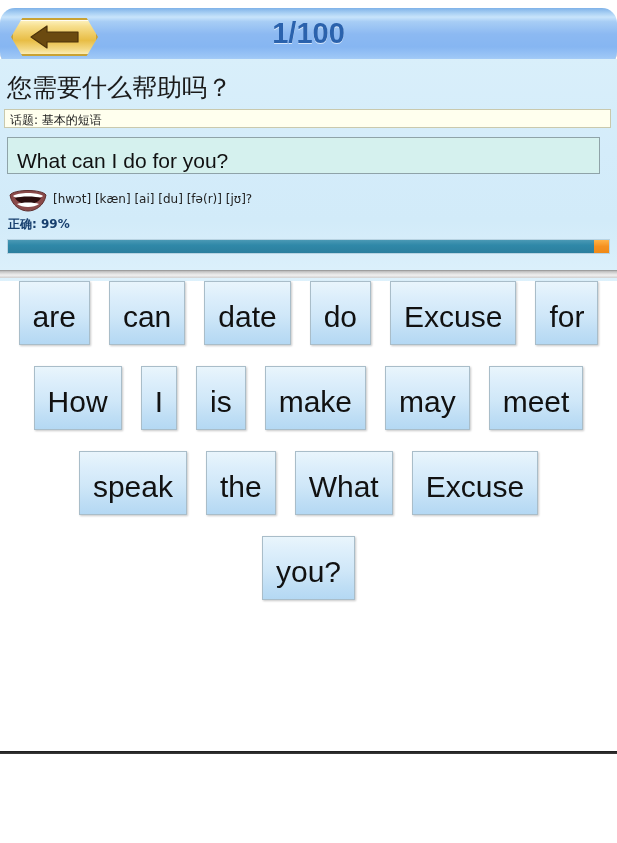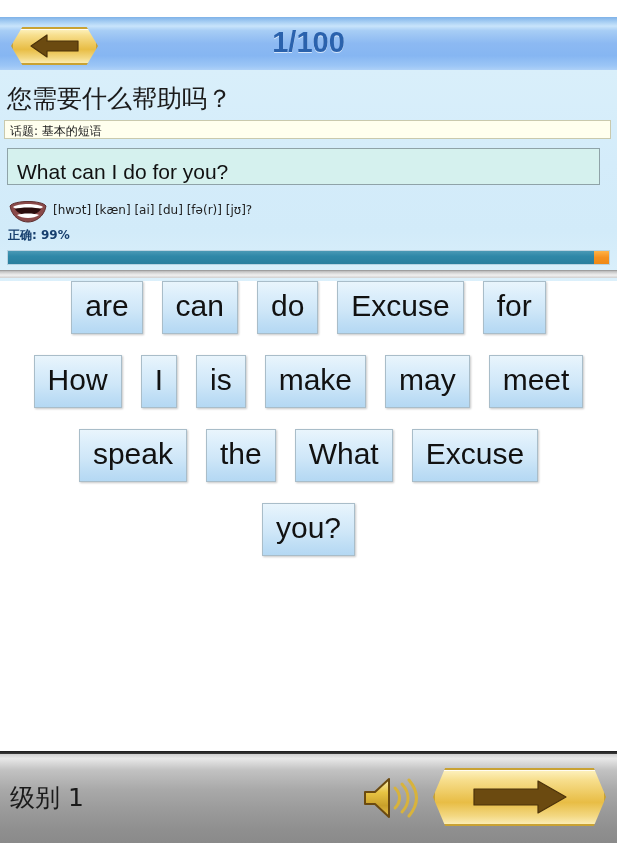--- a/index.html
+++ b/index.html
@@ -17,35 +17,36 @@
   #app {
     position: relative;
     width: 617px;
     height: 843px;
     background: #ffffff;
   }
 
   
   .header {
     position: absolute;
-    left: 0; top: 17px;
+    left: 0; top: 8px;
     width: 617px;
     height: 59px;
     background: linear-gradient(to bottom,
       #7fb2e8 0%,
       #a9d0f4 9%,
       #c8e4fb 16%,
       #a7cdf5 24%,
       #8cb9f2 46%,
       #86b6f2 68%,
       #9cc6f6 86%,
       #b3d4f8 95%,
       #cfe6fb 100%);
     border-bottom: 2px solid #9ab8d4;
     box-sizing: border-box;
+    border-radius: 15px;
   }
   .header-title {
     position: absolute;
     left: 0; top: 9px;
     width: 617px;
     text-align: center;
     font-size: 29px;
     font-weight: bold;
     color: #2a62ad;
     letter-spacing: 0px;
@@ -72,21 +73,21 @@
   }
   .arrow-left, .arrow-right {
     position: absolute;
     left: 50%; top: 50%;
     transform: translate(-50%, -50%);
   }
 
   
   .panel {
     position: absolute;
-    left: 0; top: 70px;
+    left: 0; top: 59px;
     width: 617px;
     height: 231px;
     background: linear-gradient(to bottom,
       #d9effa 0%, #d4ecfa 40%, #d2ebf9 70%, #dff2fc 100%);
   }
   .zh-question {
     position: absolute;
     left: 7px; top: 12px;
     font-size: 25px;
     color: #1a1a1a;
@@ -192,21 +193,21 @@
     gap: 19px;
     margin-bottom: 21px;
   }
   .tile {
     background: linear-gradient(to bottom,
       #e9f5fc 0%, #dceefb 25%, #cfe7f8 55%, #bfdef5 80%, #b4d8f3 100%);
     border: 1px solid #a9bdc9;
     box-sizing: border-box;
     font-size: 30px;
     color: #111111;
-    padding: 5px 13px 8px 13px;
+    padding: 16px 13px 8px 13px;
     line-height: 38px;
     box-shadow: 1px 1px 2px rgba(0,0,0,0.22);
     white-space: nowrap;
     cursor: pointer;
     user-select: none;
   }
 
   
   .footer-top-edge {
     position: absolute;
@@ -287,20 +288,21 @@
       <div class="progress-marker" style="width: 2.5%;"></div>
     </div>
   </div>
 
   <div class="panel-divider"></div>
 
   <div class="word-area">
       <div class="tile-row">
         <div class="tile">are</div>
         <div class="tile">can</div>
+        <div class="tile">date</div>
         <div class="tile">do</div>
         <div class="tile">Excuse</div>
         <div class="tile">for</div>
       </div>
       <div class="tile-row">
         <div class="tile">How</div>
         <div class="tile">I</div>
         <div class="tile">is</div>
         <div class="tile">make</div>
         <div class="tile">may</div>
@@ -311,41 +313,14 @@
         <div class="tile">the</div>
         <div class="tile">What</div>
         <div class="tile">Excuse</div>
       </div>
       <div class="tile-row">
         <div class="tile">you?</div>
       </div>
     </div>
 
   <div class="footer-top-edge"></div>
-  <div class="footer">
-
-    <div class="level-label">级别 1</div>
-
-    <div class="speaker-button">
-      <svg width="62" height="48" viewBox="0 0 62 48">
-        <defs>
-          <linearGradient id="goldgrad" x1="0" y1="0" x2="0" y2="1">
-            <stop offset="0%" stop-color="#fbf0b6"></stop>
-            <stop offset="35%" stop-color="#e8c444"></stop>
-            <stop offset="70%" stop-color="#c9a02a"></stop>
-            <stop offset="100%" stop-color="#e3bd4d"></stop>
-          </linearGradient>
-        </defs>
-        <path d="M4 18 L14 18 L28 5 L28 43 L14 30 L4 30 Z" fill="url(#goldgrad)" stroke="#6b4a10" stroke-width="2" stroke-linejoin="round"></path>
-        <path d="M34 14 C40 20, 40 28, 34 34" fill="none" stroke="#d8b33c" stroke-width="3" stroke-linecap="round"></path>
-        <path d="M41 10 C49 19, 49 29, 41 38" fill="none" stroke="#d8b33c" stroke-width="3" stroke-linecap="round"></path>
-        <path d="M48 6 C58 18, 58 30, 48 42" fill="none" stroke="#d8b33c" stroke-width="3" stroke-linecap="round"></path>
-      </svg>
-    </div>
-
-    <div class="gold-btn next-button">
-      <svg class="arrow-right" width="96" height="34" viewBox="0 0 96 34">
-        <path d="M94 17 L66 1 L66 9 L2 9 L2 25 L66 25 L66 33 Z" fill="#6b4a10" stroke="#4d330a" stroke-width="1.2" stroke-linejoin="round"></path>
-      </svg>
-    </div>
-  </div>
 
 </div>
 
 </body></html>

